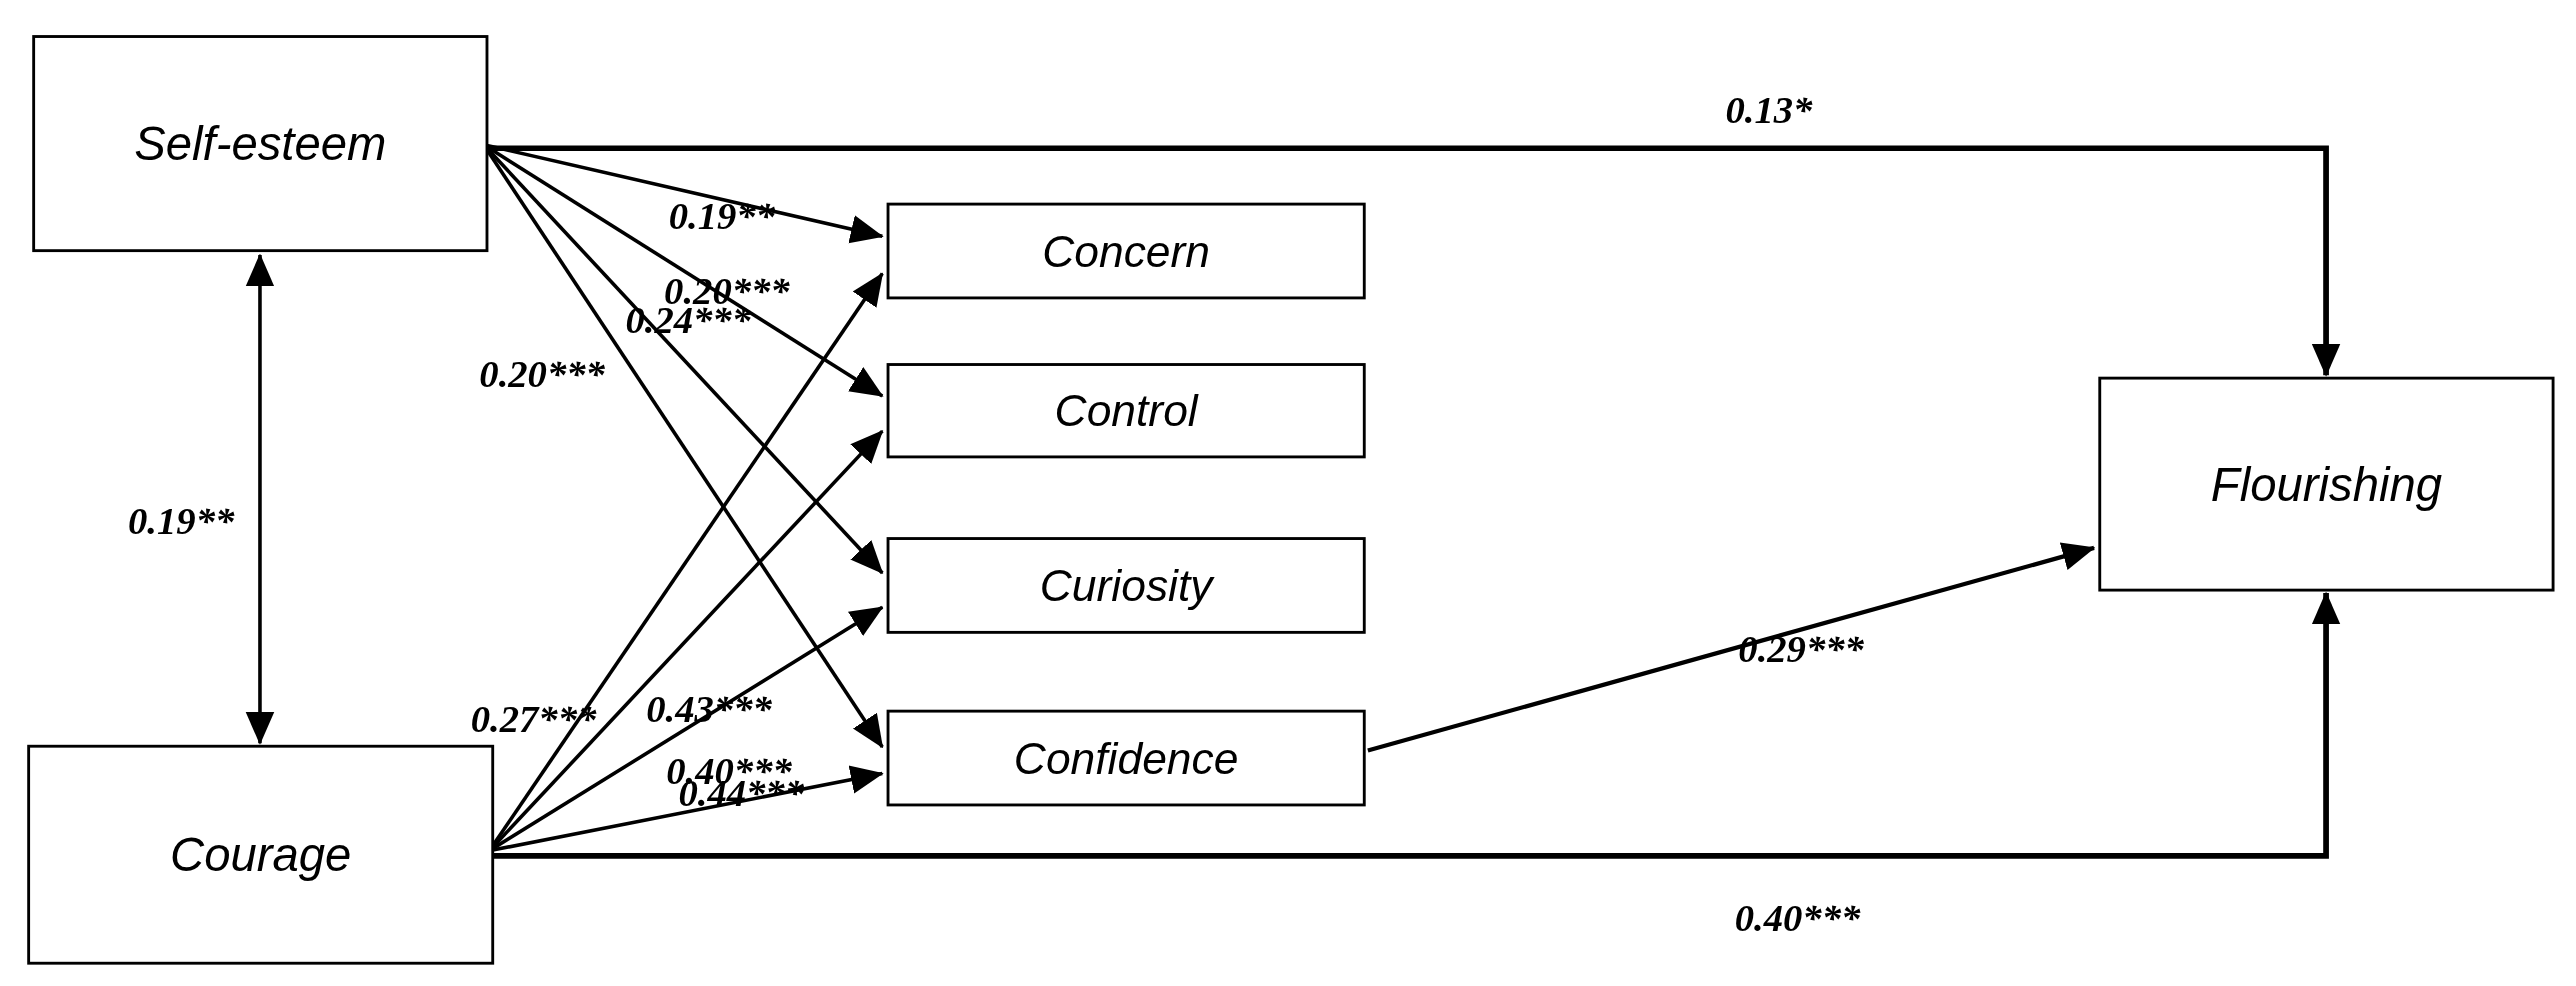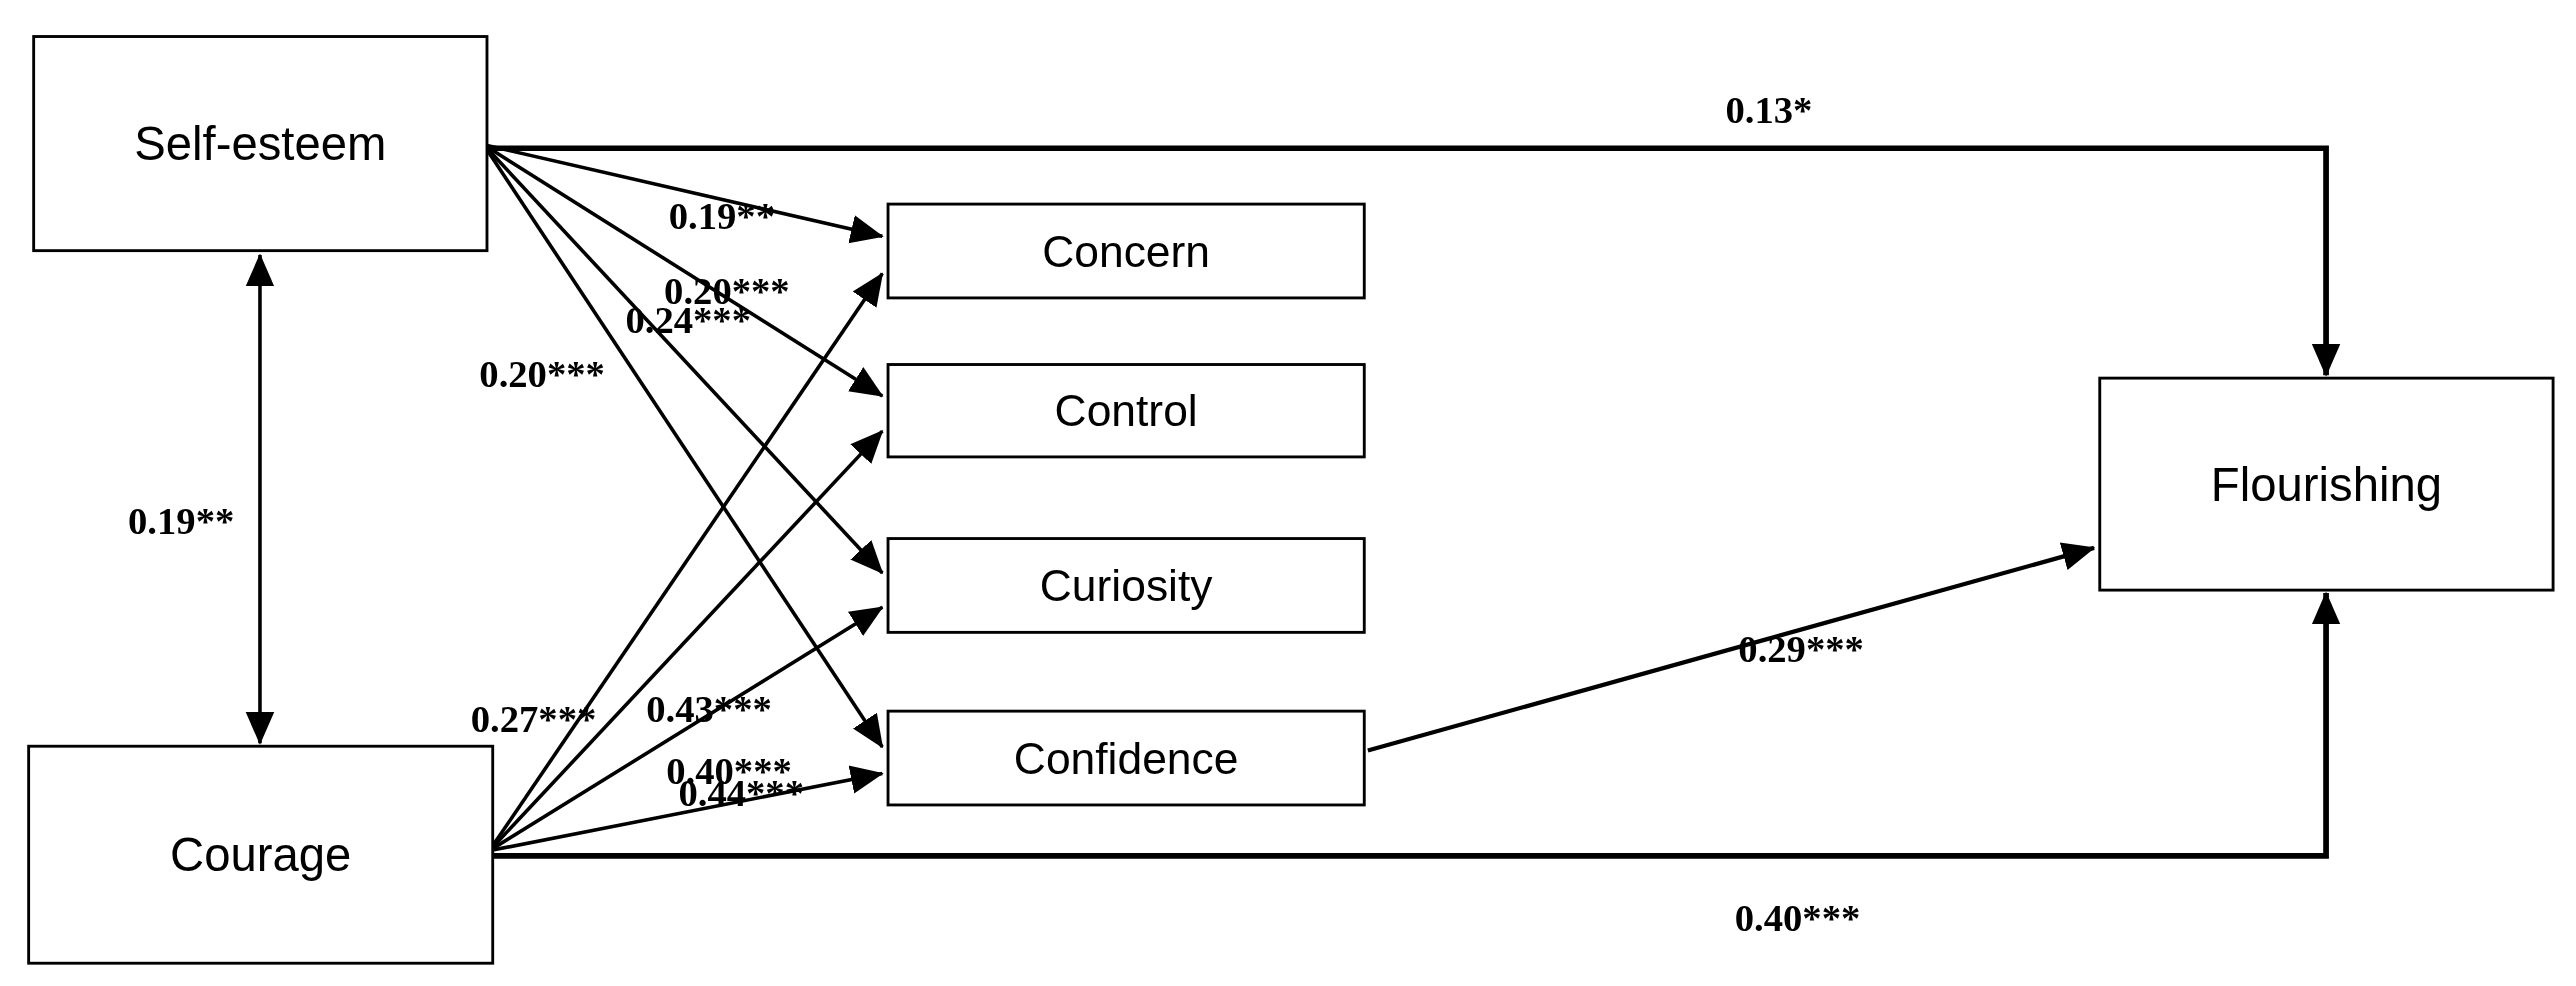--- a/index.html
+++ b/index.html
@@ -3,20 +3,21 @@
 <meta charset="utf-8">
 <style>
   html, body {
     margin: 0;
     padding: 0;
     background: #ffffff;
   }
   .stage {
     width: 100%;
     background: #ffffff;
+    font-style: italic;
   }
   .stage svg {
     display: block;
     width: 100%;
     height: auto;
     background: #ffffff;
   }
   .node-box {
     fill: #ffffff;
     stroke: #000000;

